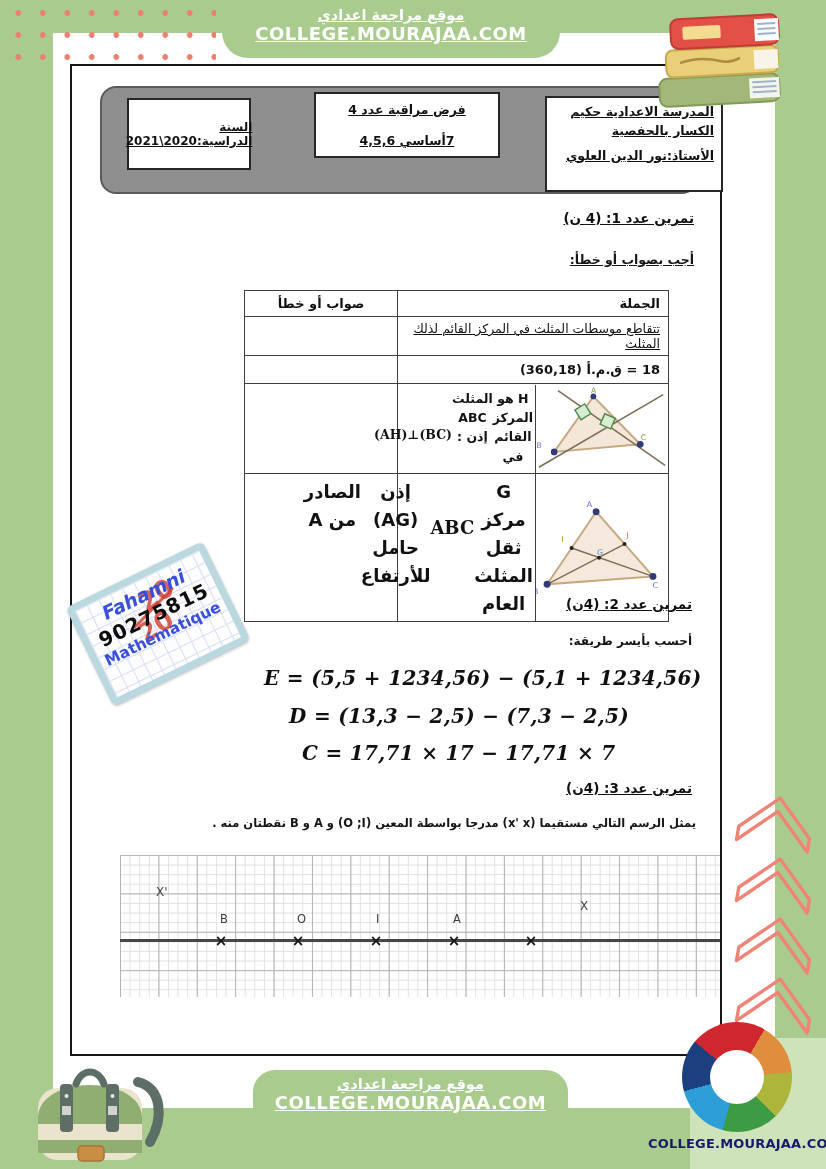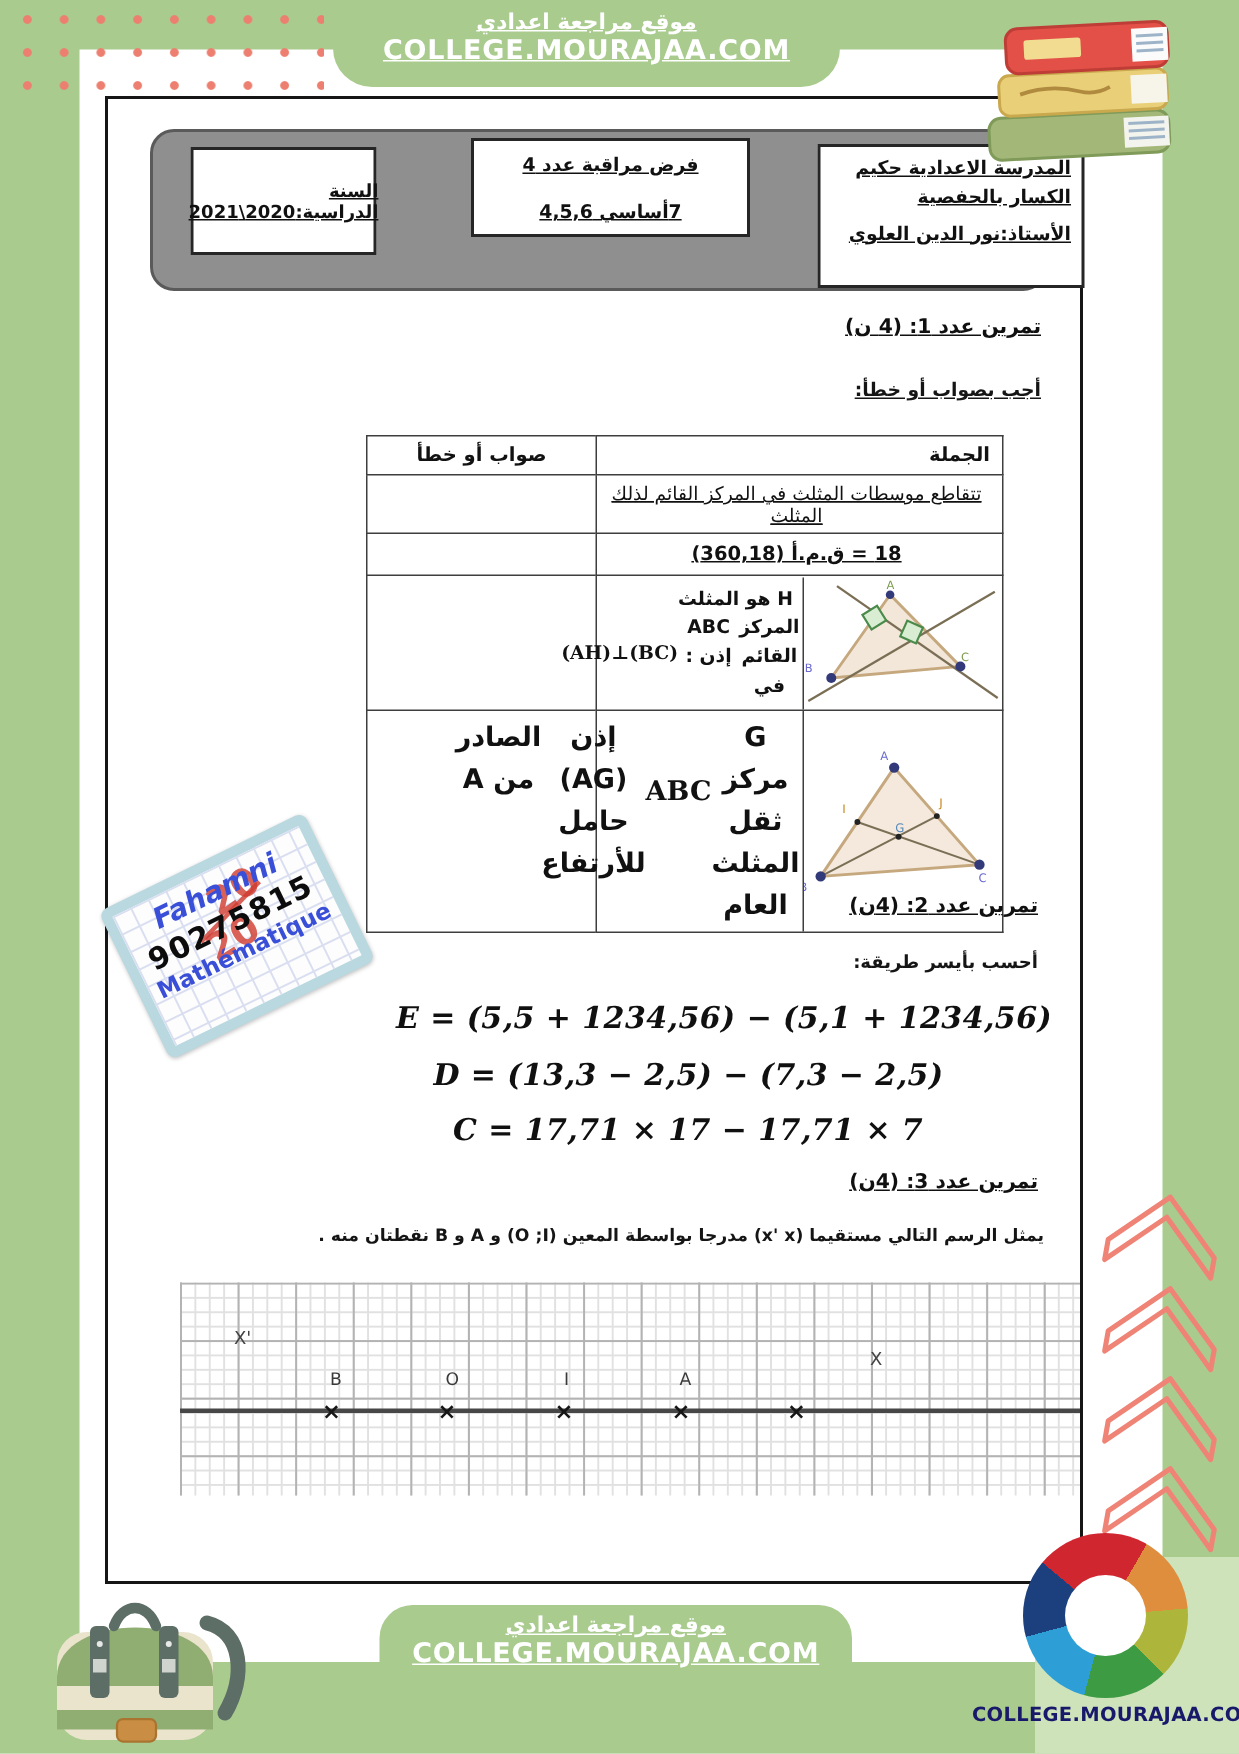--- a/index.html
+++ b/index.html
@@ -26,21 +26,21 @@
   #box-exam{left:242px;top:26px;width:186px;height:66px;text-align:center;font-size:12.5px;font-weight:bold;box-sizing:border-box;padding-top:8px;}
   #box-year{left:55px;top:32px;width:124px;height:72px;display:flex;align-items:center;justify-content:center;font-size:12px;font-weight:bold;box-sizing:border-box;}
   .u{text-decoration:underline;}
   .ex-title{font-size:13.5px;font-weight:bold;text-decoration:underline;direction:rtl;color:#101010;white-space:nowrap;}
   .ex-sub{font-size:12.5px;font-weight:bold;direction:rtl;color:#151515;white-space:nowrap;}
   
   #ex1-table{left:172px;top:224px;width:424px;border-collapse:collapse;direction:rtl;color:#111;font-size:12.5px;table-layout:fixed;}
   #ex1-table td,#ex1-table th{border:1.5px solid #3e3e3e;padding:0;vertical-align:middle;}
   #ex1-table th{font-weight:bold;font-size:13px;text-align:right;}
   .th-stmt{text-align:right;padding:3px 8px 3px 0 !important;}
-  .td-stmt{text-align:center;padding:4px 8px 4px 4px !important;text-decoration:underline;}
+  .td-stmt{text-align:right;padding:4px 8px 4px 4px !important;}
   .stmt-flex{display:flex;height:100%;align-items:stretch;}
   .stmt-diagram{width:140px;border-left:1.5px solid #3e3e3e;display:flex;align-items:center;justify-content:center;}
   .stmt-text{flex:1;display:flex;justify-content:space-between;text-align:center;font-weight:bold;line-height:1.55;padding:4px 2px;}
   .ltr{direction:ltr;unicode-bidi:isolate;font-family:"DejaVu Serif",serif;margin-top:36px;}
   
   #sticker{left:10px;top:503px;width:152px;height:110px;background:#b9d8df;border-radius:6px;
     transform:rotate(-26deg);padding:7px;box-sizing:border-box;z-index:5;box-shadow:0 1px 3px rgba(0,0,0,.25);}
   #sticker-paper{width:100%;height:100%;background:#fdfdfd;position:relative;overflow:hidden;
     background-image:linear-gradient(#d9def0 1px,transparent 1px),linear-gradient(90deg,#d9def0 1px,transparent 1px);
     background-size:13px 13px;text-align:center;}

